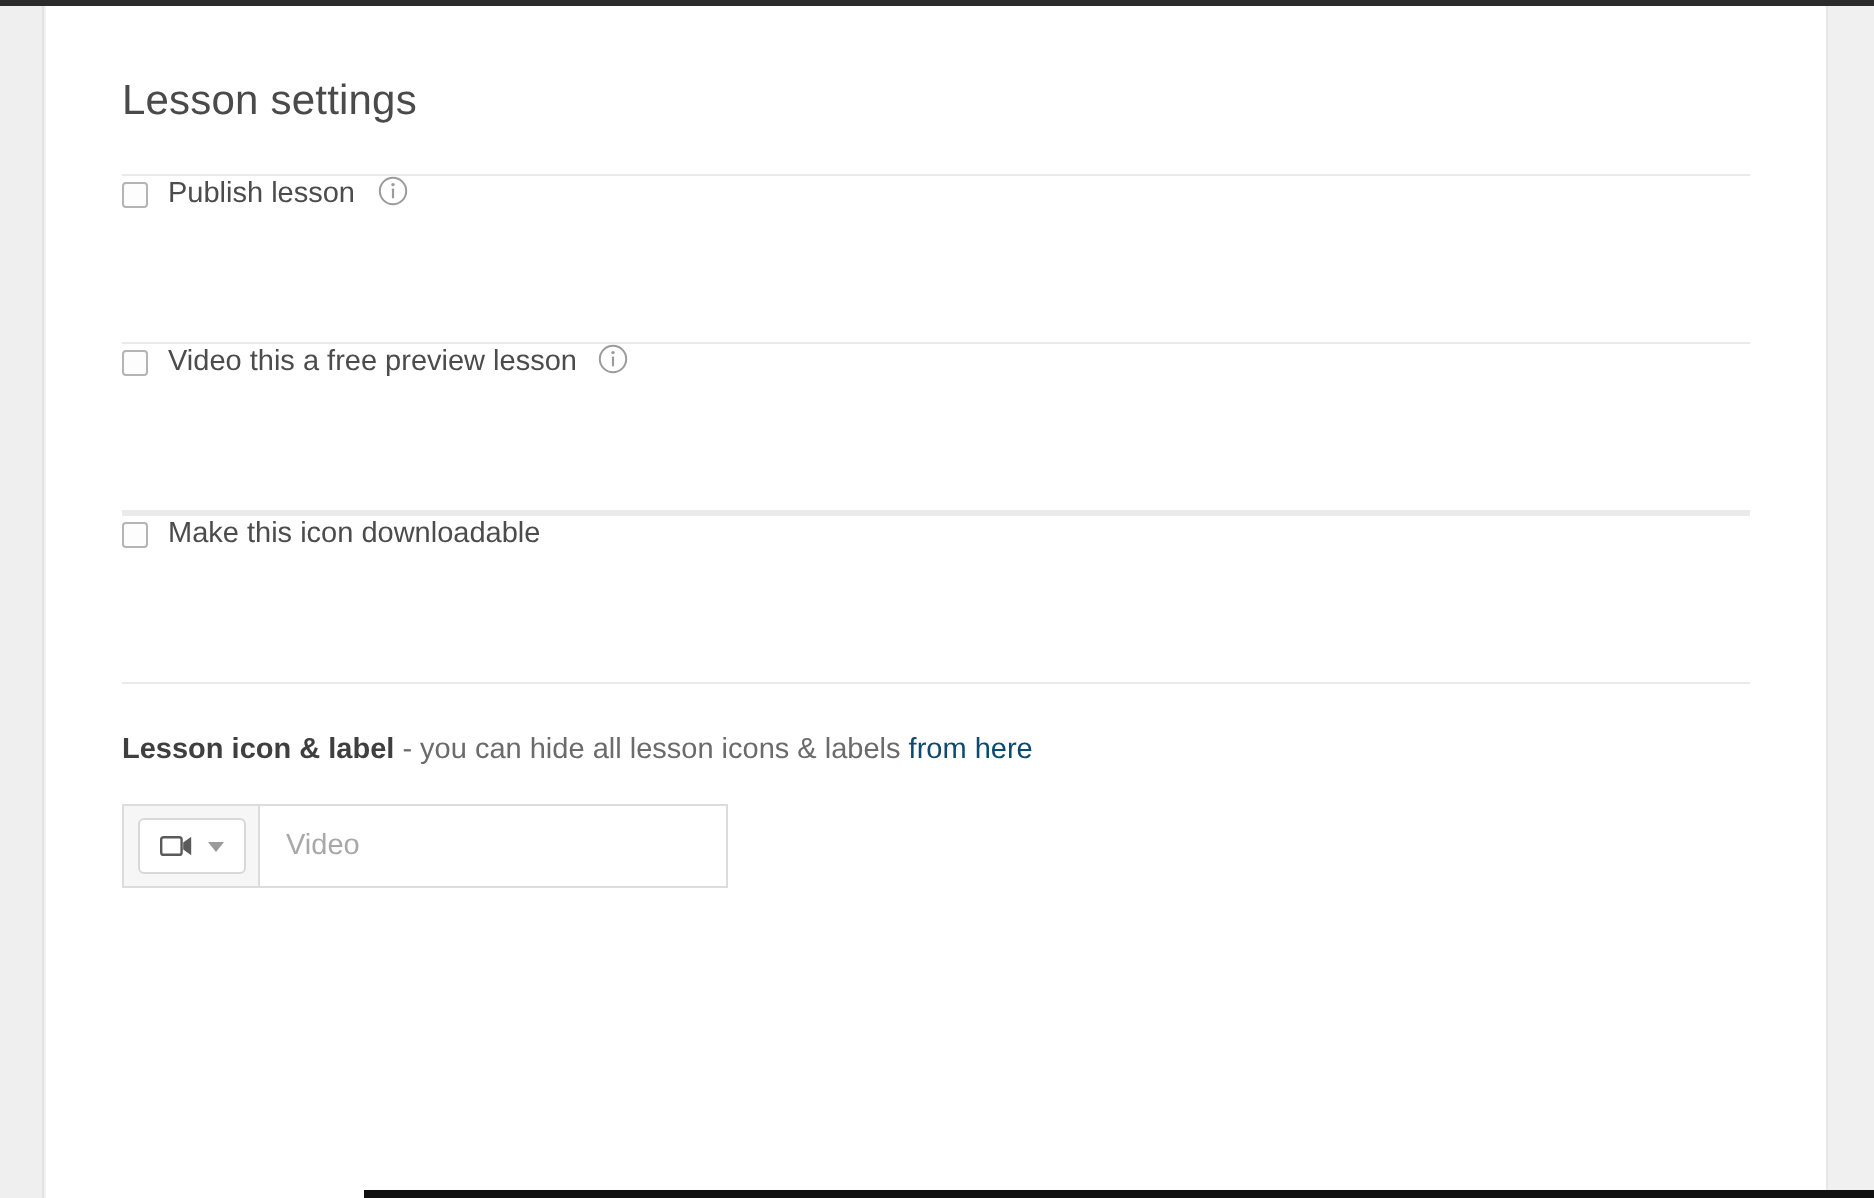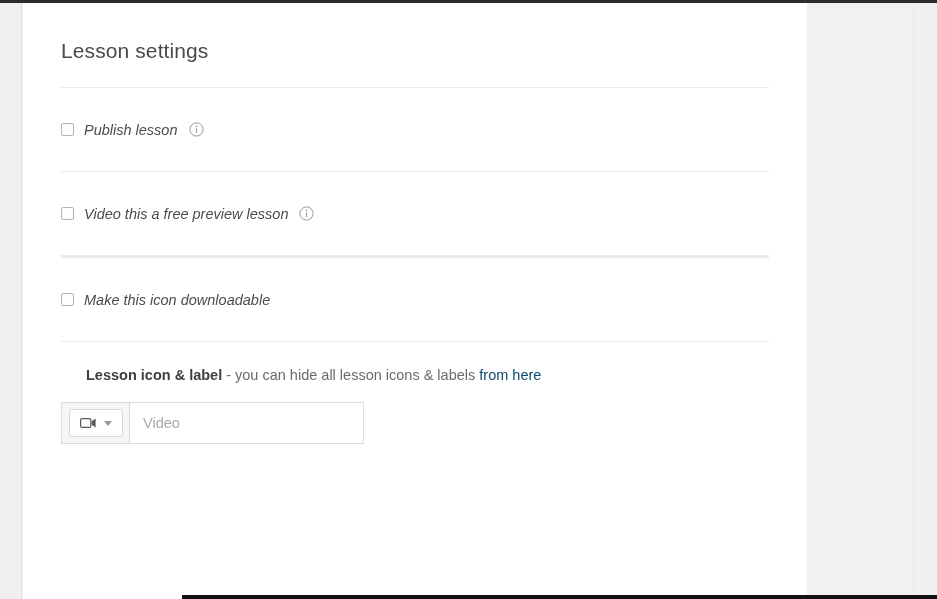--- a/index.html
+++ b/index.html
@@ -43,21 +43,21 @@
   .right-gutter {
     position: absolute;
     top: 3px; right: 0;
     width: 24px; height: 596px;
     background: #f0f0f0;
     border-left: 1px solid #e6e6e6;
   }
   .page-card {
     position: absolute;
     top: 3px; left: 23px;
-    width: 784px;
+    width: 890px;
     height: 596px;
     background: #ffffff;
     overflow: hidden;
   }
 
   
   .content-inner {
     padding: 0 38px 0 38px;
   }
   .page-title {
@@ -71,23 +71,22 @@
   }
   .divider {
     height: 1px;
     background: #ebebeb;
     margin: 0;
   }
   .title-divider { margin-top: 21px; }
 
   .setting-row {
     display: flex;
-    align-items: center;
+    align-items: flex-start;
     height: 83px;
-    font-style: italic;
   }
   .setting-row .cb-wrap {
     display: flex;
     align-items: center;
     cursor: pointer;
   }
   .checkbox {
     width: 13px; height: 13px;
     border: 1px solid #b4b4b4;
     border-radius: 2px;
@@ -118,21 +117,20 @@
     padding-top: 23px;
   }
   .icon-label-text {
     font-size: 14.5px;
     color: #6b6b6b;
     line-height: 20px;
   }
   .icon-label-text .strong {
     font-weight: 700;
     color: #3f3f3f;
-    margin-left: 25px;
   }
   .icon-label-text .link {
     color: #0c4a6e;
     text-decoration: none;
     cursor: pointer;
   }
 
   .input-group {
     display: flex;
     align-items: stretch;

